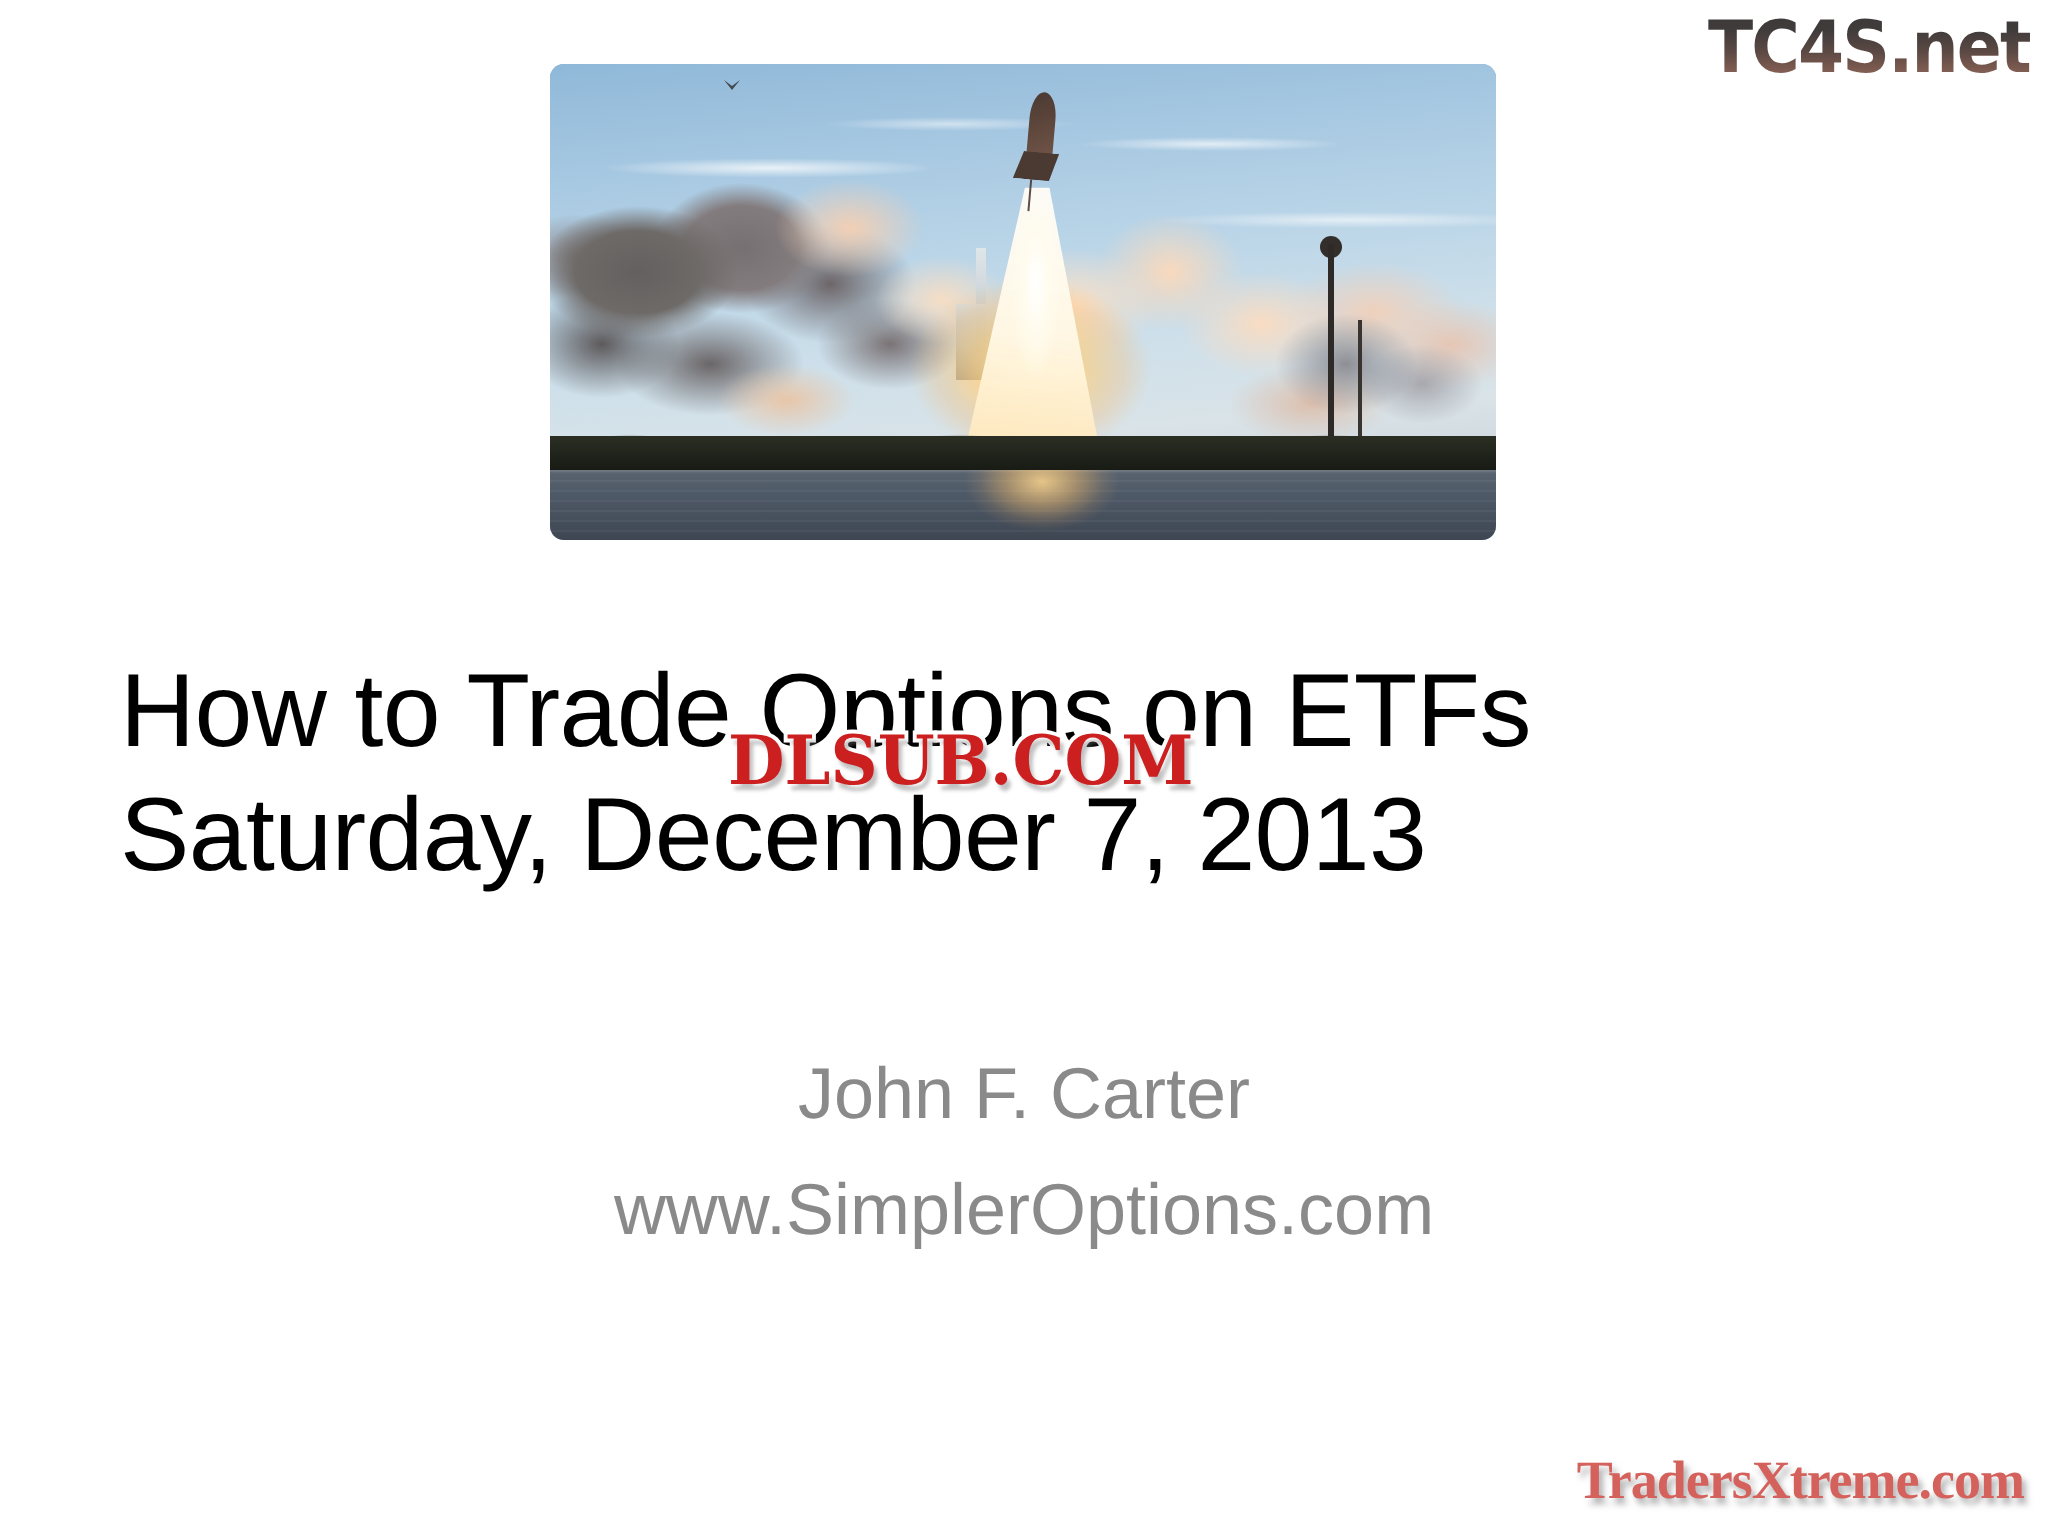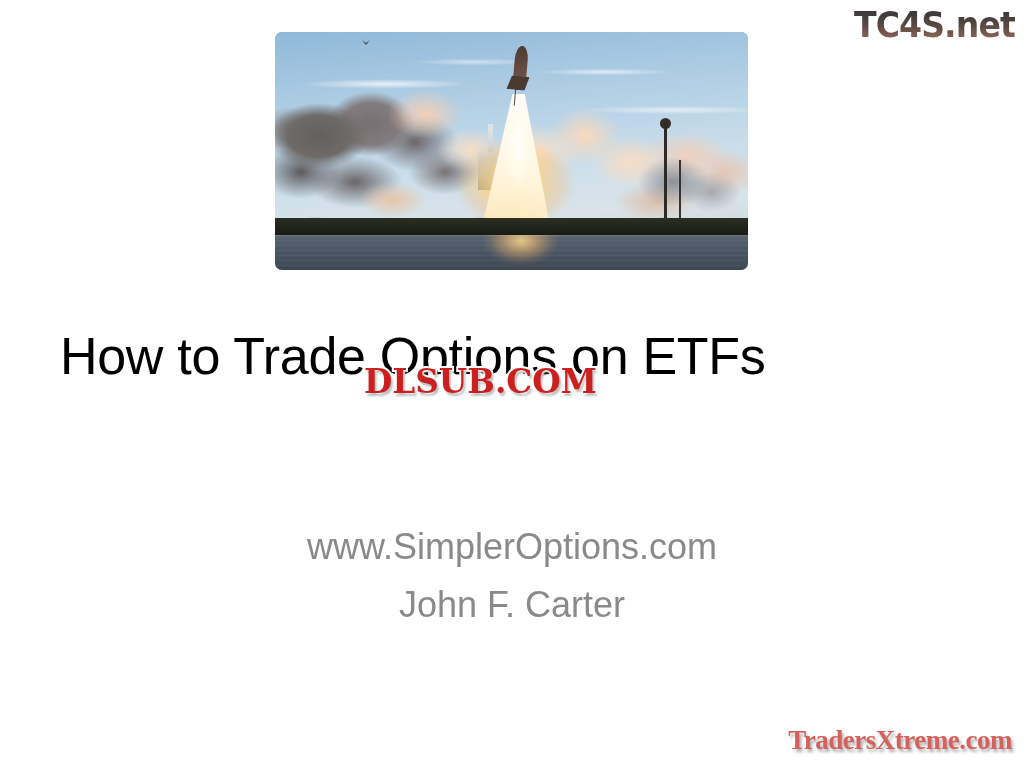--- a/index.html
+++ b/index.html
@@ -325,24 +325,25 @@
     <div class="shore-bumps"></div>
     <div class="shore"></div>
     <div class="water"></div>
     <div class="water-ripples"></div>
     <div class="water-reflection"></div>
     <div class="bird"></div>
   </div>
 
   <div id="title-block">
     <span class="title-line">How to Trade Options on ETFs</span>
+    <span class="title-line">Saturday, December 7, 2013</span>
   </div>
 
   <div id="subtitle-block">
+    <span class="sub-line">John F. Carter</span>
     <span class="sub-line">www.SimplerOptions.com</span>
-    <span class="sub-line">John F. Carter</span>
   </div>
 
   <div id="wm-tc4s">TC4S.net</div>
   <div id="wm-dlsub">DLSUB.COM</div>
   <div id="wm-traders">TradersXtreme.com</div>
 
 </div>
 
 </body></html>

